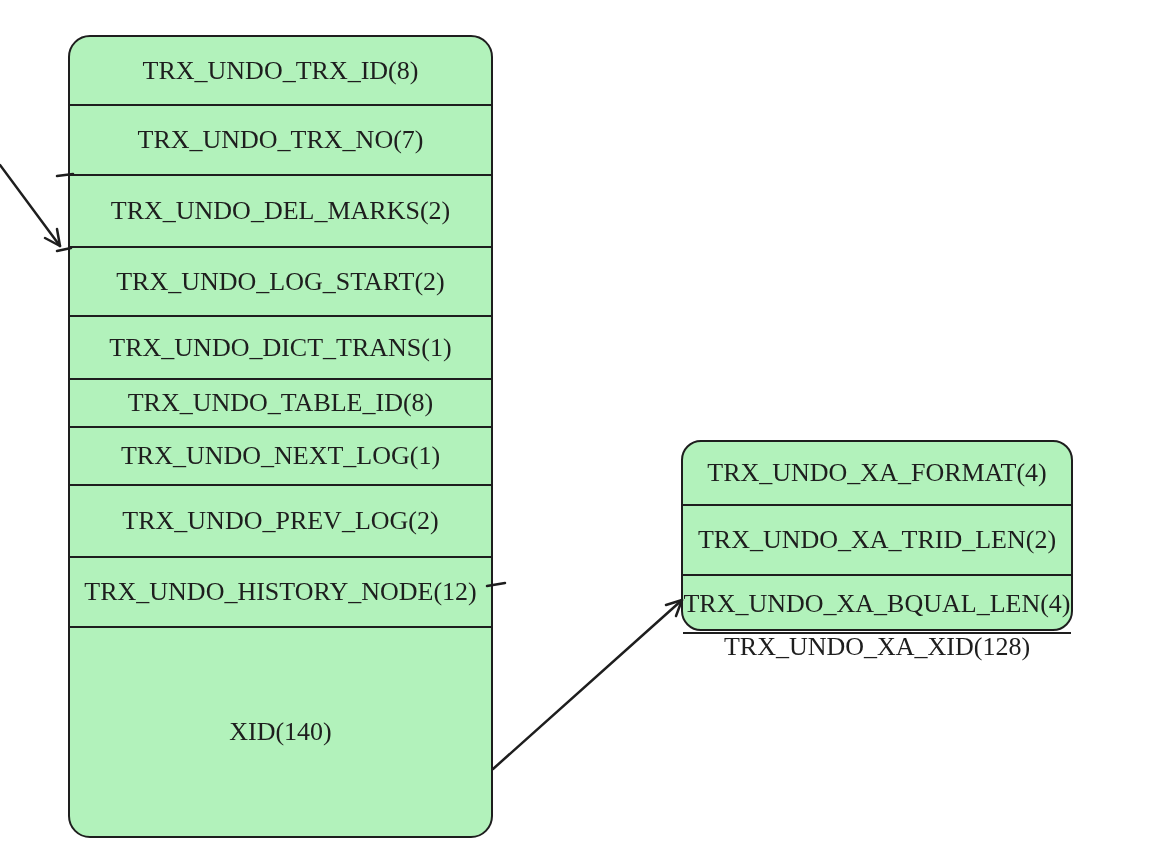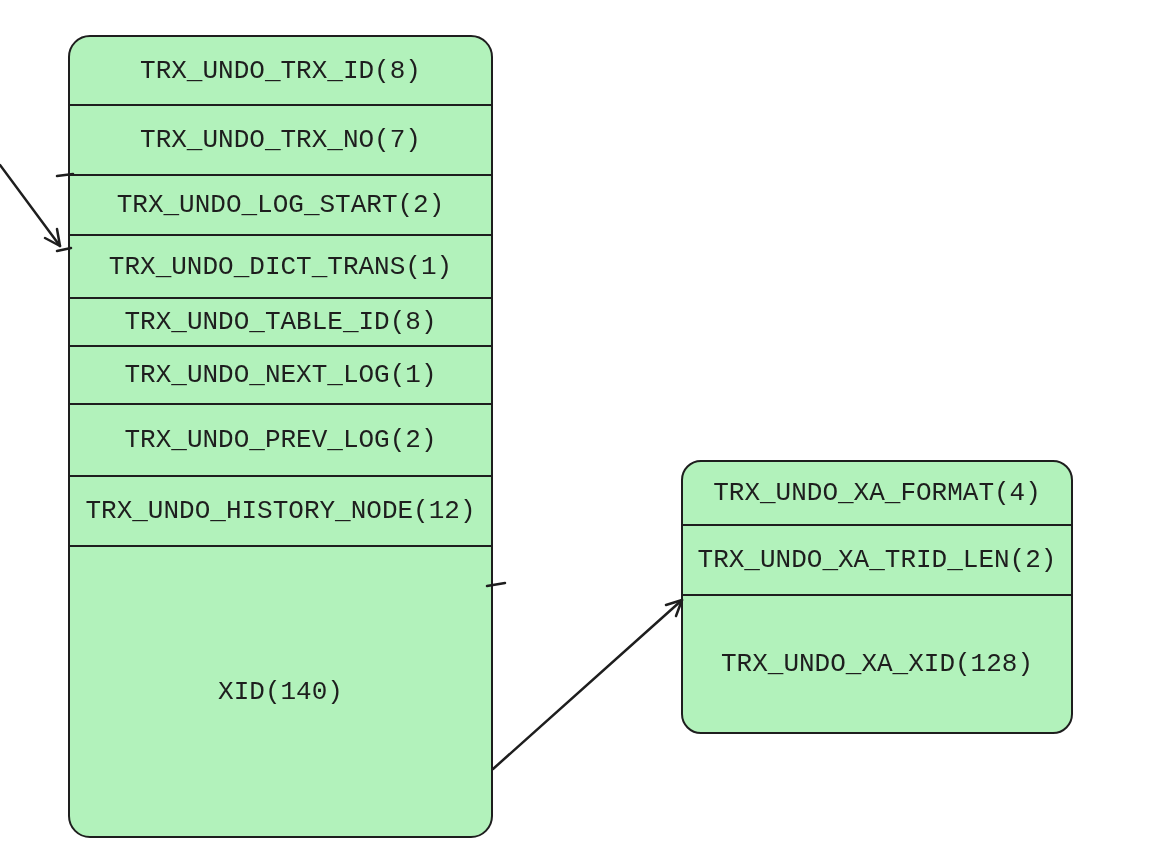--- a/index.html
+++ b/index.html
@@ -6,39 +6,39 @@
     --fill:#b2f2bb;
     --stroke:#1e1e1e;
     --bg:#ffffff;
   }
   html,body{margin:0;padding:0;}
   .canvas{
     position:relative;
     width:1162px;height:858px;
     background:var(--bg);
     overflow:hidden;
-    font-family:Liberation Mono, monospace;
+    font-family:Liberation Serif, serif;
     color:var(--stroke);
   }
   .box{
     position:absolute;
     background:var(--fill);
     border:2.5px solid var(--stroke);
     box-sizing:border-box;
     display:flex;
     flex-direction:column;
   }
   .left-box{
     left:68px;top:35px;
     width:425px;height:803px;
     border-radius:22px;
   }
   .right-box{
-    left:681px;top:460px;
-    width:392px;height:274px;
+    left:681px;top:440px;
+    width:392px;height:191px;
     border-radius:20px;
   }
   .row{
     flex:0 0 auto;
     box-sizing:border-box;
     display:flex;
     align-items:center;
     justify-content:center;
   }
   .row + .row{
@@ -69,21 +69,24 @@
 
 <div class="canvas">
 
   <div class="box left-box">
     <div class="row" style="height:67px">
       <span>TRX_UNDO_TRX_ID(8)</span>
     </div>
     <div class="row" style="height:70px">
       <span>TRX_UNDO_TRX_NO(7)</span>
     </div>
-    <div class="row" style="height:60px">
+    <div class="row" style="height:72px">
+      <span>TRX_UNDO_DEL_MARKS(2)</span>
+    </div>
+    <div class="row" style="height:69px">
       <span>TRX_UNDO_LOG_START(2)</span>
     </div>
     <div class="row" style="height:63px">
       <span>TRX_UNDO_DICT_TRANS(1)</span>
     </div>
     <div class="row" style="height:48px">
       <span>TRX_UNDO_TABLE_ID(8)</span>
     </div>
     <div class="row" style="height:58px">
       <span>TRX_UNDO_NEXT_LOG(1)</span>
@@ -99,20 +102,23 @@
     </div>
   </div>
 
   <div class="box right-box">
     <div class="row" style="height:62px">
       <span>TRX_UNDO_XA_FORMAT(4)</span>
     </div>
     <div class="row" style="height:70px">
       <span>TRX_UNDO_XA_TRID_LEN(2)</span>
     </div>
+    <div class="row" style="height:58px">
+      <span>TRX_UNDO_XA_BQUAL_LEN(4)</span>
+    </div>
     <div class="row grow">
       <span>TRX_UNDO_XA_XID(128)</span>
     </div>
   </div>
 
   <svg class="overlay" viewBox="0 0 1162 858" aria-hidden="true">
 
     <path d="M0 165 L60 246"></path>
     <path d="M60 246 L57 229 M60 246 L45 238"></path>
 

